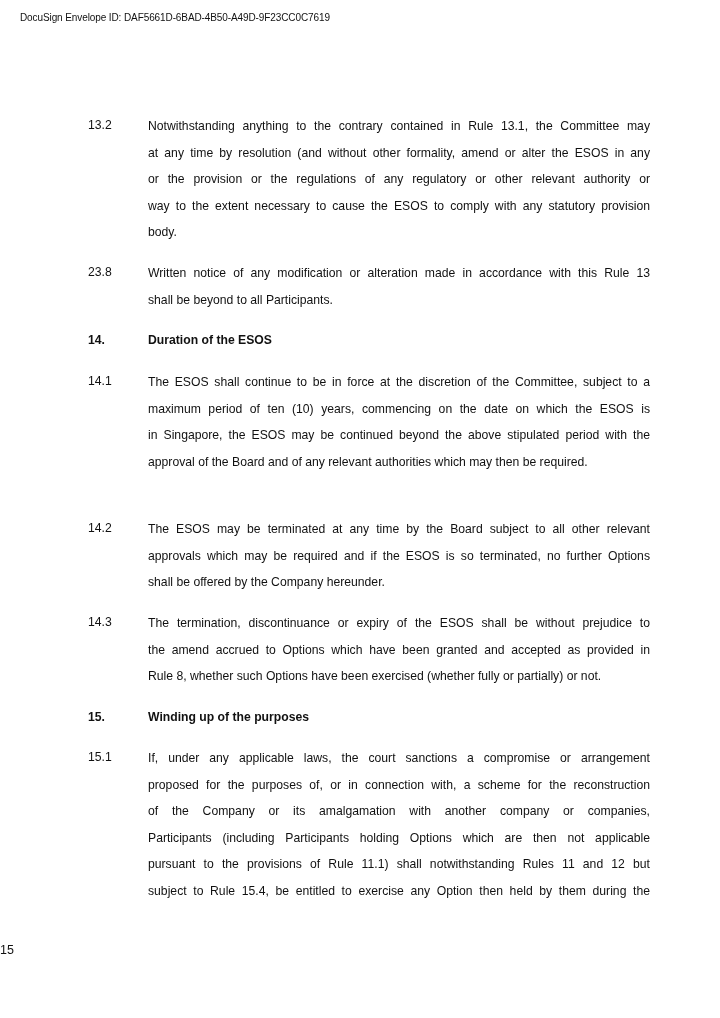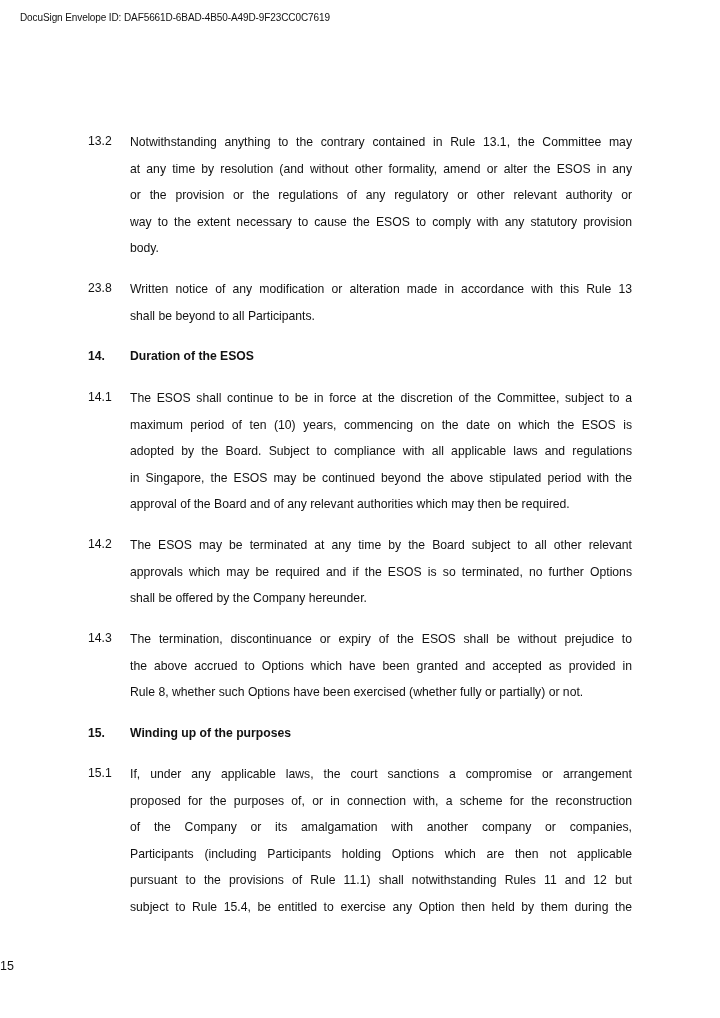--- a/index.html
+++ b/index.html
@@ -6,26 +6,26 @@
     body {
       width: 720px; height: 1018px; position: relative; overflow: hidden;
       font-family: "Liberation Sans", sans-serif; color: #111;
     }
     .envelope {
       position: absolute; left: 20px; top: 12px;
       font-family: "Liberation Sans", sans-serif; font-size: 10px; color: #111;
       letter-spacing: -0.1px;
     }
     .page {
-      position: absolute; left: 0; top: 16px; width: 720px; height: 954px;
+      position: absolute; left: 0; top: 0; width: 720px; height: 954px;
       font-family: "Liberation Sans", sans-serif; font-size: 12.2px; color: #111;
     }
     .clause { position: absolute; left: 88px; width: 544px; }
     .num { position: absolute; left: 0; top: 0; width: 42px; }
-    .body { margin-left: 42px; width: 502px; }
+    .body { margin-left: 60px; width: 502px; }
     .line {
       display: block; height: 26.6px; line-height: 16px;
       text-align: justify; text-align-last: justify; white-space: nowrap;
       overflow: visible;
     }
     .line.last { text-align-last: left; }
     .heading { font-weight: bold; }
     .pagenum {
       position: absolute; top: 943px; left: 0; width: 720px; 
       font-size: 12.5px;
@@ -60,40 +60,39 @@
   <div class="clause heading" style="top:333px;">
     <div class="num">14.</div>
     <div class="body">Duration of the ESOS</div>
   </div>
 
   <div class="clause" style="top:374px;">
     <div class="num">14.1</div>
     <div class="body">
       <div class="line">The ESOS shall continue to be in force at the discretion of the Committee, subject to a</div>
       <div class="line">maximum period of ten (10) years, commencing on the date on which the ESOS is</div>
-      <div class="line">adopted by the Board. Subject to compliance with all applicable laws and regulations</div>
       <div class="line">in Singapore, the ESOS may be continued beyond the above stipulated period with the</div>
       <div class="line last">approval of the Board and of any relevant authorities which may then be required.</div>
     </div>
   </div>
 
   <div class="clause" style="top:521px;">
     <div class="num">14.2</div>
     <div class="body">
       <div class="line">The ESOS may be terminated at any time by the Board subject to all other relevant</div>
       <div class="line">approvals which may be required and if the ESOS is so terminated, no further Options</div>
       <div class="line last">shall be offered by the Company hereunder.</div>
     </div>
   </div>
 
   <div class="clause" style="top:615px;">
     <div class="num">14.3</div>
     <div class="body">
       <div class="line">The termination, discontinuance or expiry of the ESOS shall be without prejudice to</div>
-      <div class="line">the above accrued to Options which have been granted and accepted as provided in</div>
+      <div class="line">the amend accrued to Options which have been granted and accepted as provided in</div>
       <div class="line last">Rule 8, whether such Options have been exercised (whether fully or partially) or not.</div>
     </div>
   </div>
 
   <div class="clause heading" style="top:710px;">
     <div class="num">15.</div>
     <div class="body">Winding up of the purposes</div>
   </div>
 
   <div class="clause" style="top:750px;">

